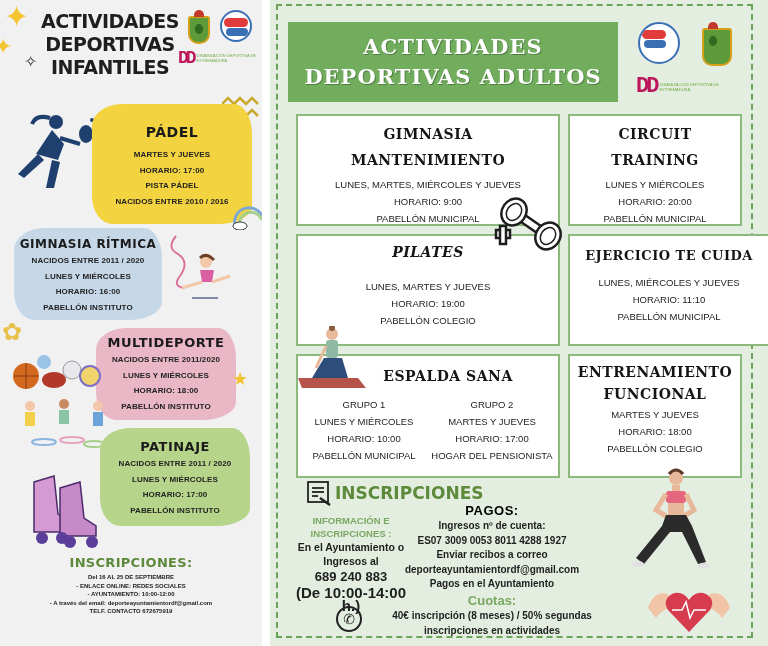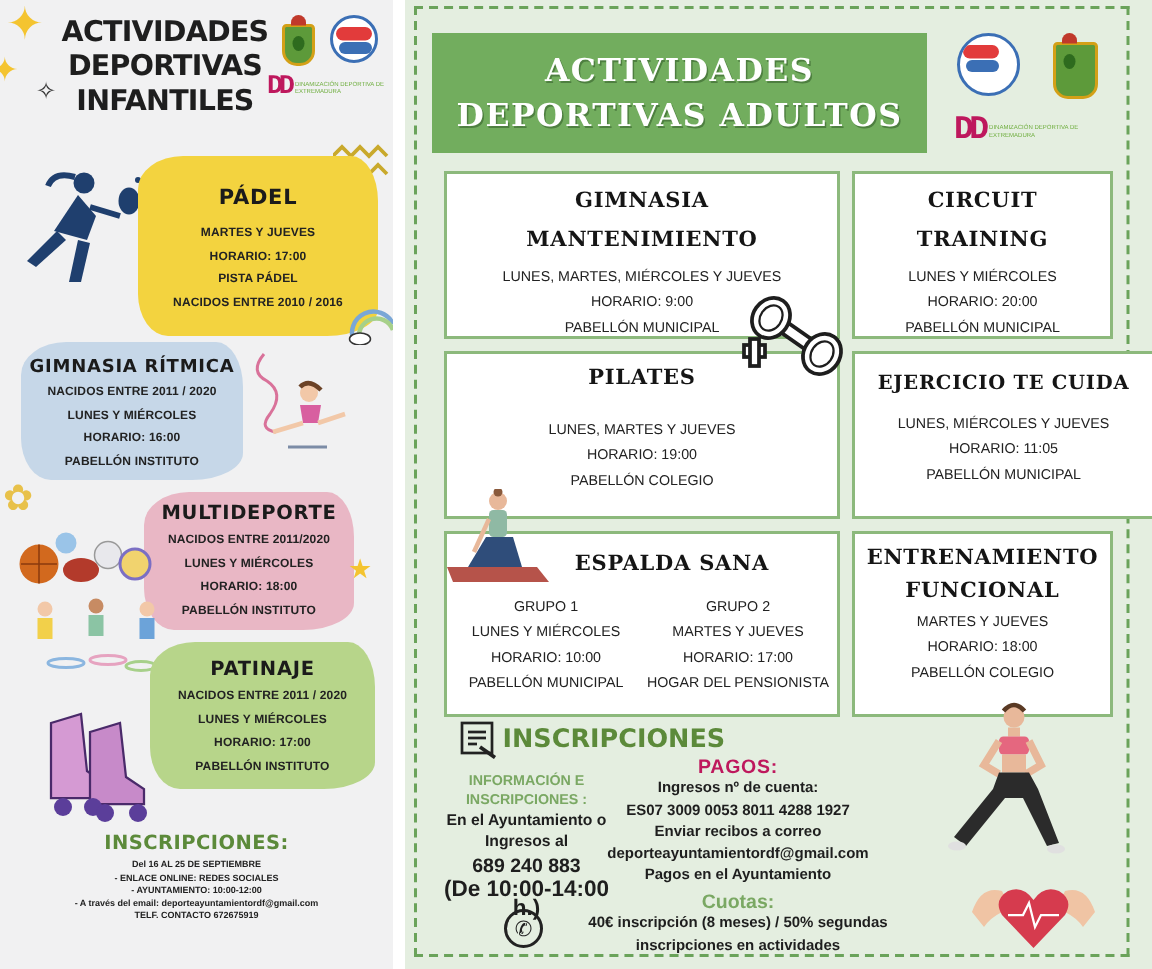--- a/index.html
+++ b/index.html
@@ -55,21 +55,21 @@
   .r-banner div { font-family: "DejaVu Serif", serif; font-weight: bold; color: #ffffff; font-size: 21px; line-height: 30px; letter-spacing: 1px; text-shadow: 1px 1px 0 #4e7f40; }
 
   .card { position: absolute; background: #ffffff; border: 2px solid #8cb97c; text-align: center; color: #222; }
   .card .ct { font-family: "DejaVu Serif", serif; font-weight: bold; color: #151515; font-size: 14px; line-height: 20px; letter-spacing: 0.5px; }
   .card .cl { font-size: 9.5px; line-height: 17px; color: #222; }
   .c-gim { left: 26px; top: 114px; width: 264px; height: 112px; padding-top: 8px; }
   .c-gim .ct { margin-bottom: 6px; }
   .c-circ { left: 298px; top: 114px; width: 174px; height: 112px; padding-top: 8px; }
   .c-circ .ct { margin-bottom: 6px; }
   .c-pil { left: 26px; top: 234px; width: 264px; height: 112px; padding-top: 6px; }
-  .c-pil .ct { margin-bottom: 16px; }
+  .c-pil .ct { margin-bottom: 16px; font-style: italic; }
   .c-ejer { left: 298px; top: 234px; width: 202px; height: 112px; padding-top: 10px; }
   .c-ejer .ct { font-size: 13px; margin-bottom: 8px; }
   .c-esp { left: 26px; top: 354px; width: 264px; height: 124px; padding-top: 10px; }
   .c-esp .ct { margin-left: 40px; margin-bottom: 10px; }
   .c-esp .groups { display: flex; justify-content: space-between; padding: 0 2px; }
   .c-esp .grp { width: 50%; }
   .c-ent { left: 298px; top: 354px; width: 174px; height: 124px; padding-top: 6px; }
   .c-ent .ct { margin-bottom: 2px; }
 
   .dumbbell { position: absolute; left: 224px; top: 196px; width: 72px; height: 58px; }
@@ -78,21 +78,21 @@
   .r-ins-head { position: absolute; left: 36px; top: 480px; display: flex; align-items: center; gap: 3px; }
   .r-ins-head .t { font-family: "DejaVu Sans", sans-serif; font-weight: bold; font-size: 17px; color: #5c8a3a; }
   .r-info { position: absolute; left: 22px; top: 514px; width: 118px; text-align: center; }
   .r-info .h { font-size: 9.5px; line-height: 13px; font-weight: bold; color: #7aa863; }
   .r-info .b { font-size: 10.5px; line-height: 14px; font-weight: bold; color: #1e1e1e; }
   .r-info .phone { font-size: 13px; line-height: 18px; font-weight: bold; color: #1e1e1e; }
   .r-info .hr { font-size: 15px; line-height: 13px; font-weight: bold; color: #1e1e1e; }
   .phone-icon { position: absolute; left: 66px; top: 606px; width: 26px; height: 26px; border: 2px solid #222; border-radius: 50%; display: flex; align-items: center; justify-content: center; font-size: 14px; color: #222; }
 
   .r-pay { position: absolute; left: 116px; top: 502px; width: 212px; text-align: center; }
-  .r-pay .h { font-size: 13px; line-height: 17px; font-weight: bold; color: #be185d; letter-spacing: 0.5px; }
+  .r-pay .h { font-size: 13px; line-height: 17px; font-weight: bold; color: #000000; letter-spacing: 0.5px; }
   .r-pay .b { font-size: 10px; line-height: 14.6px; font-weight: bold; color: #1e1e1e; white-space: nowrap; }
   .r-pay .h2 { font-size: 13px; line-height: 17px; font-weight: bold; color: #7aa863; }
 
   .woman { position: absolute; left: 352px; top: 466px; width: 100px; height: 120px; }
   .heart { position: absolute; left: 376px; top: 582px; width: 86px; height: 52px; }
 </style>
 </head>
 <body>
 
 <div class="left">
@@ -256,21 +256,21 @@
   <div class="card c-pil">
     <div class="ct">PILATES</div>
     <div class="cl">LUNES, MARTES Y JUEVES</div>
     <div class="cl">HORARIO: 19:00</div>
     <div class="cl">PABELLÓN COLEGIO</div>
   </div>
 
   <div class="card c-ejer">
     <div class="ct">EJERCICIO TE CUIDA</div>
     <div class="cl">LUNES, MIÉRCOLES Y JUEVES</div>
-    <div class="cl">HORARIO: 11:05</div>
+    <div class="cl">HORARIO: 11:10</div>
     <div class="cl">PABELLÓN MUNICIPAL</div>
   </div>
 
   <div class="card c-esp">
     <div class="ct">ESPALDA SANA</div>
     <div class="groups">
       <div class="grp">
         <div class="cl">GRUPO 1</div>
         <div class="cl">LUNES Y MIÉRCOLES</div>
         <div class="cl">HORARIO: 10:00</div>

